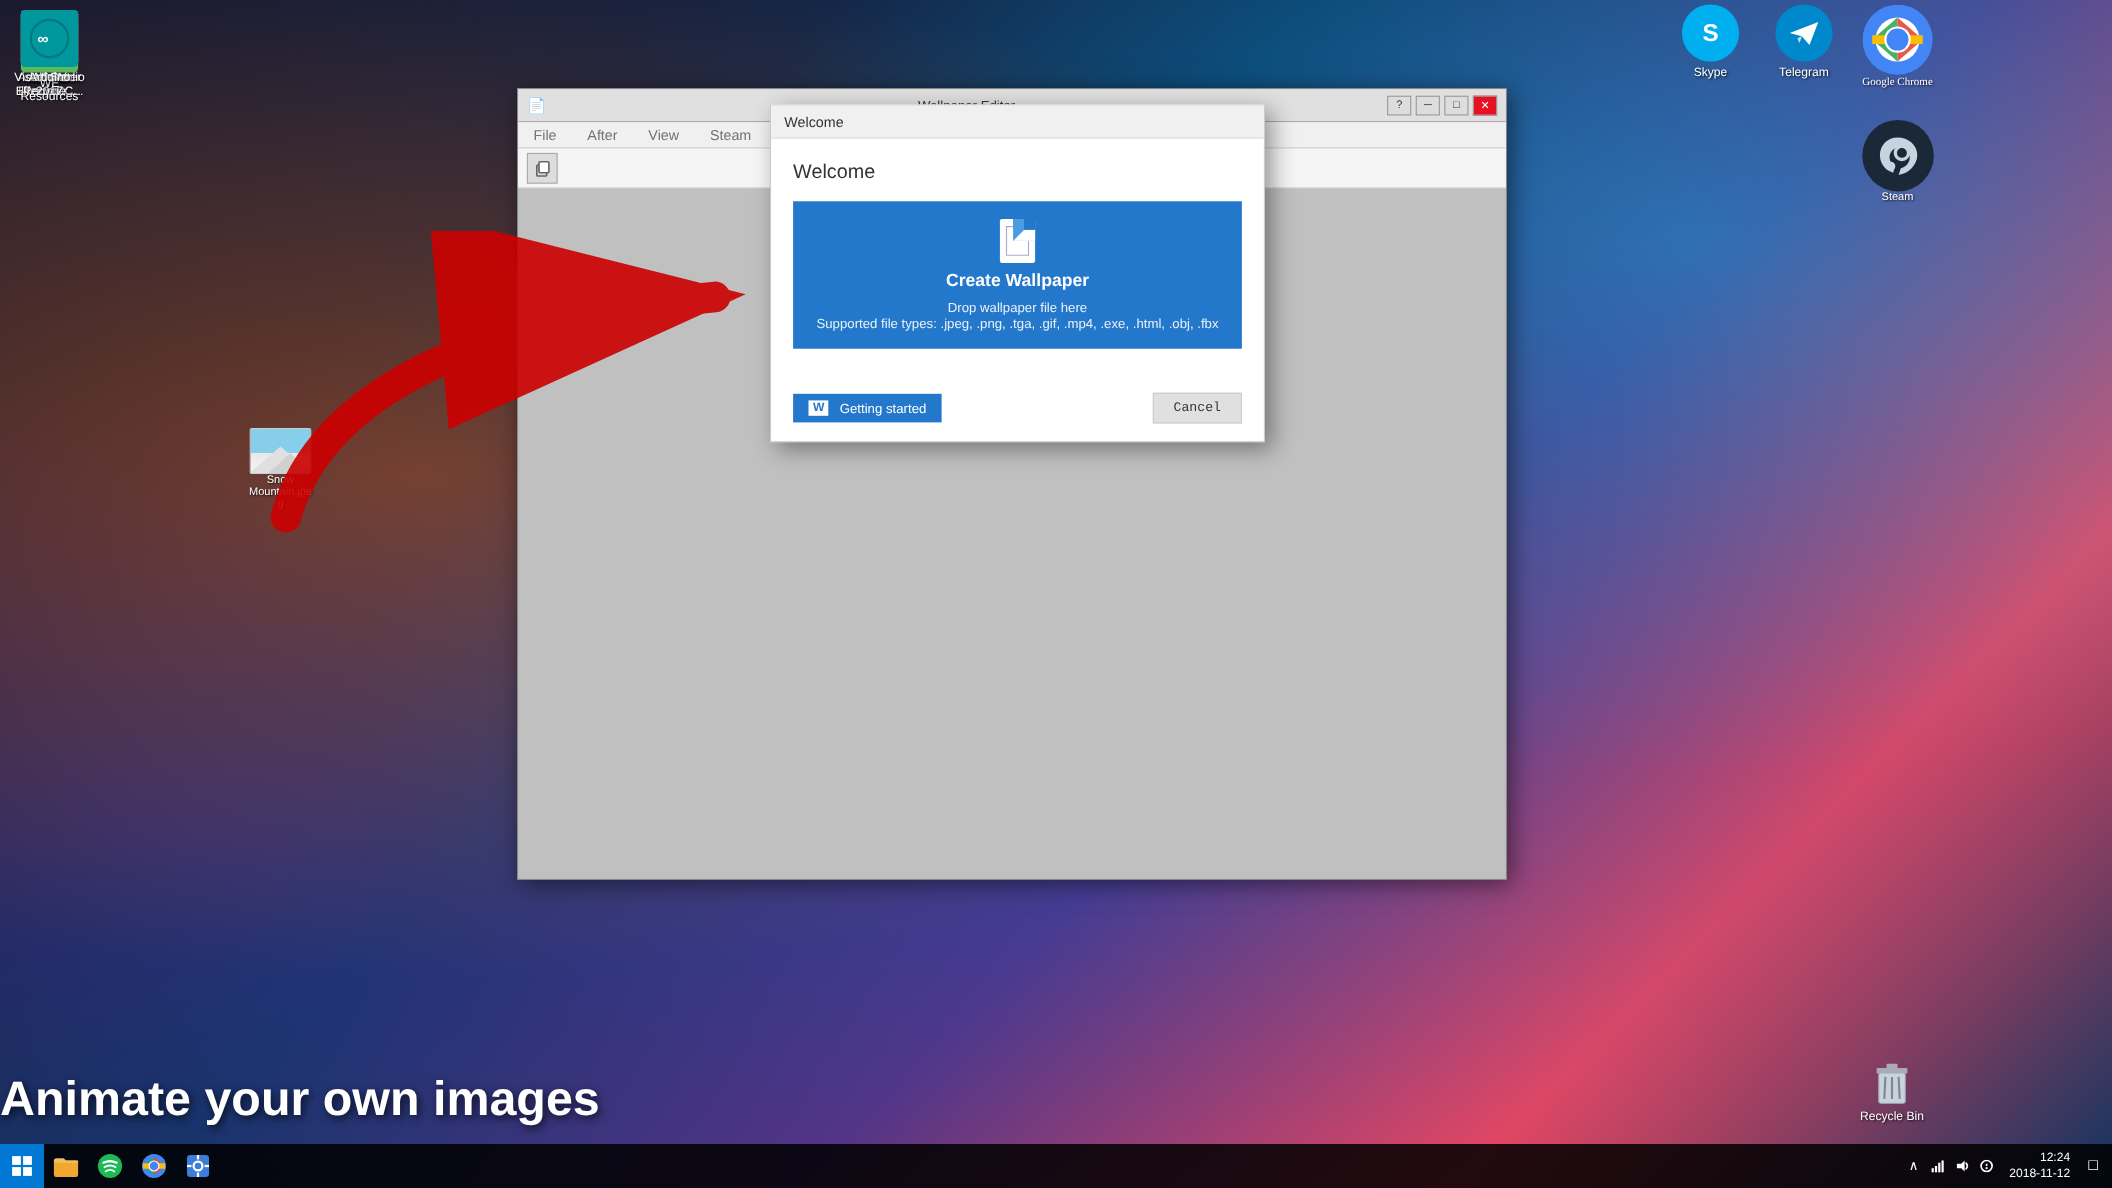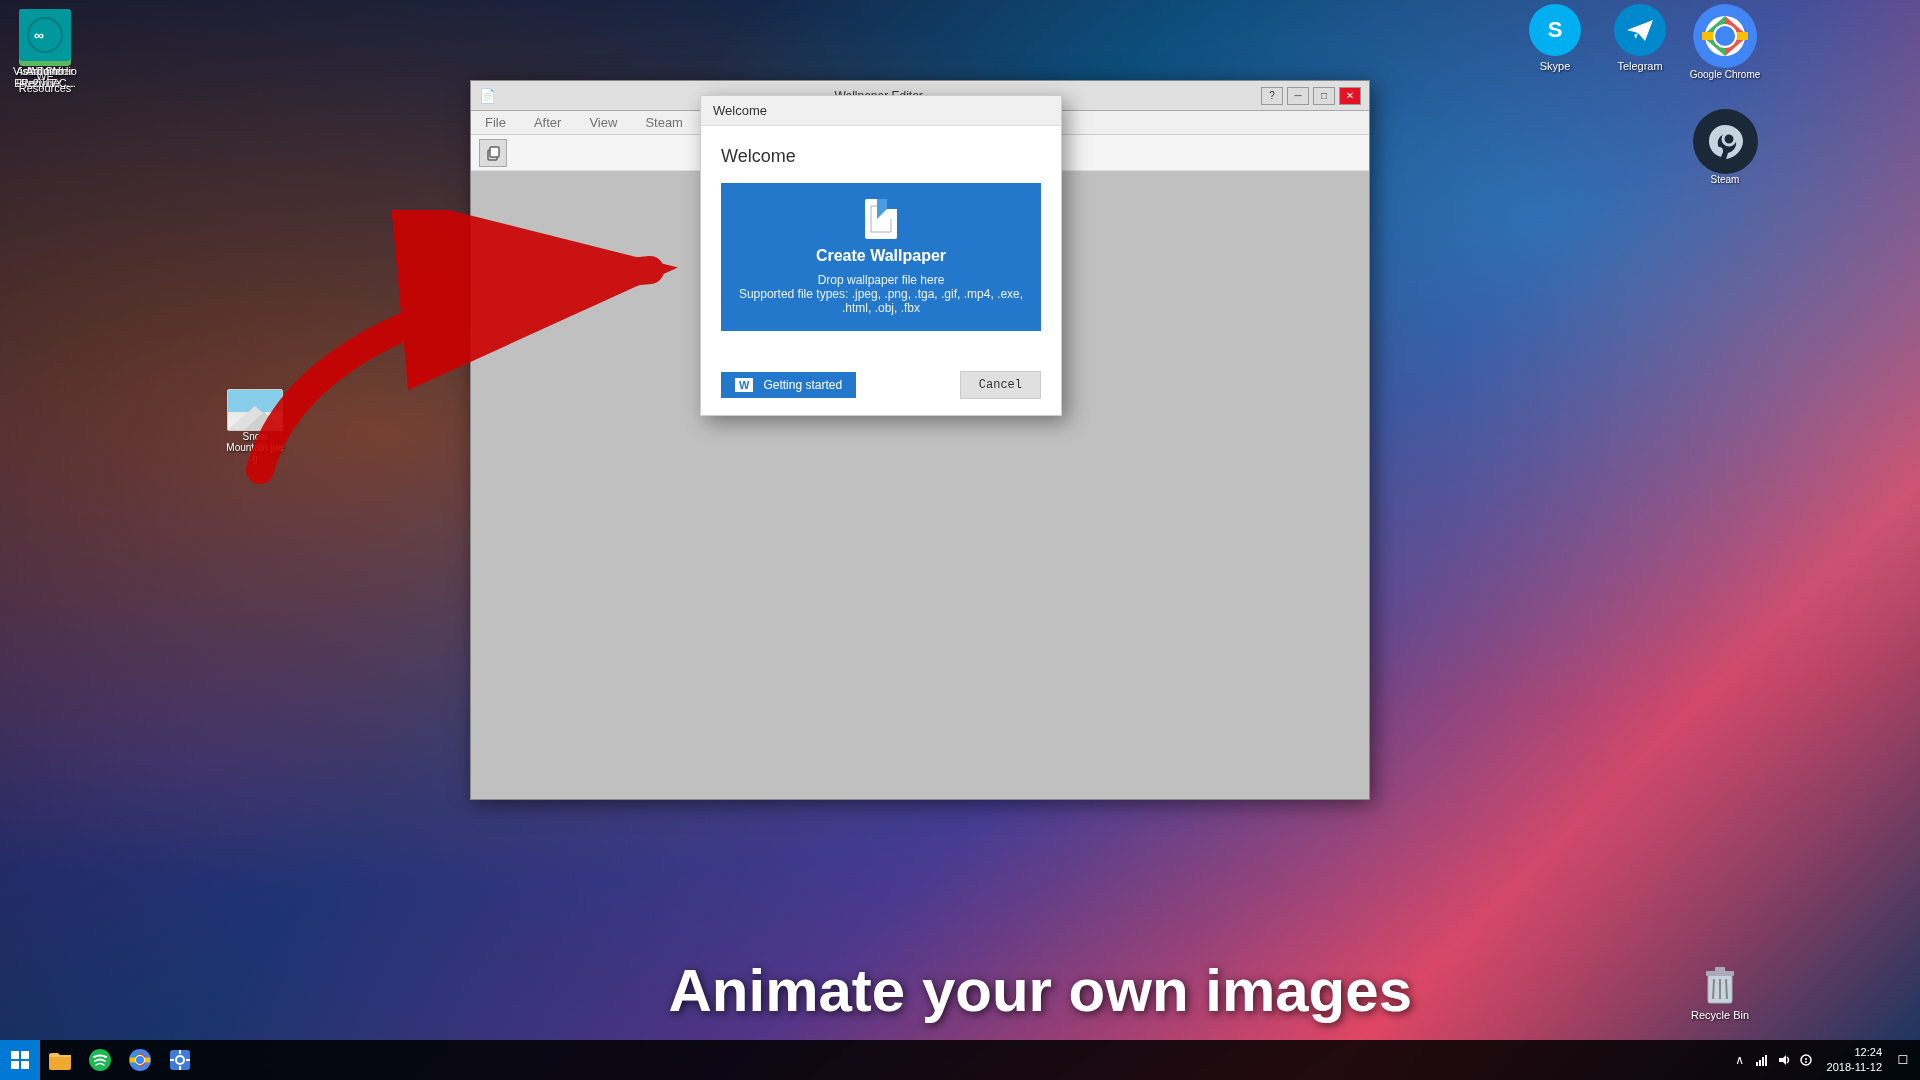--- a/index.html
+++ b/index.html
@@ -225,21 +225,21 @@
     #preview-label {
       font-size: 12px;
       color: #444;
     }
 
     
     #welcome-dialog {
       position: absolute;
       top: 95px;
       left: 700px;
-      width: 362px;
+      width: 450px;
       background: white;
       border: 1px solid #ccc;
       box-shadow: 6px 6px 20px rgba(0,0,0,0.4);
       z-index: 200;
     }
 
     #dialog-titlebar {
       height: 30px;
       background: #f0f0f0;
       border-bottom: 1px solid #ddd;
@@ -361,27 +361,26 @@
       z-index: 300;
       pointer-events: none;
     }
 
     
     #bottom-text {
       position: absolute;
       bottom: 55px;
       left: 0;
       width: 1380px;
-      text-align: right;
+      text-align: left;
       color: white;
-      font-size: 60px;
+      font-size: 44px;
       font-weight: bold;
       text-shadow: 2px 2px 8px rgba(0,0,0,0.7);
       z-index: 150;
-      margin-left: 32px;
     }
 
     
     .tray-icon-box {
       width: 18px;
       height: 18px;
       display: flex;
       align-items: center;
       justify-content: center;
       color: white;
@@ -507,21 +506,21 @@
         <circle cx="32" cy="32" r="20" fill="white"></circle>
         <path d="M32,12 L55,32 L32,52 Z" fill="#ea4335" opacity="0.9"></path>
         <path d="M32,12 L9,32 L32,52 Z" fill="#34a853" opacity="0.9"></path>
         <path d="M9,32 L55,32" stroke="#fbbc05" stroke-width="8"></path>
         <circle cx="32" cy="32" r="12" fill="white"></circle>
         <circle cx="32" cy="32" r="10" fill="#4285f4"></circle>
 
         <line x1="32" y1="12" x2="55" y2="52" stroke="#ea4335" stroke-width="0"></line>
       </svg>
     </div>
-    <span class="icon-label" style="text-align:right;font-size:10px;">Google Chrome</span>
+    <span class="icon-label" style="text-align:right;font-size:10px;font-family:Liberation Serif, serif;">Google Chrome</span>
   </div>
 
   <div class="desktop-icon" style="position:absolute;top:105px;right:150px;width:90px;">
     <div style="width:65px;height:65px;background:#1b2838;border-radius:50%;display:flex;align-items:center;justify-content:center;">
       <svg width="45" height="45" viewBox="0 0 45 45">
         <circle cx="22" cy="22" r="20" fill="#1b2838"></circle>
         <path d="M22,6 C13,6 6,13 6,22 C6,30 11,36 18,38 L20,32 C16,30 14,26 15,22 C16,17 21,14 26,15 C31,16 34,21 33,26 C32,30 29,33 25,34 L23,40 C32,39 40,31 40,22 C40,13 32,6 22,6 Z" fill="#c6d4df"></path>
         <circle cx="26" cy="20" r="6" fill="none" stroke="#c6d4df" stroke-width="3"></circle>
         <circle cx="16" cy="32" r="4" fill="#c6d4df"></circle>
       </svg>

